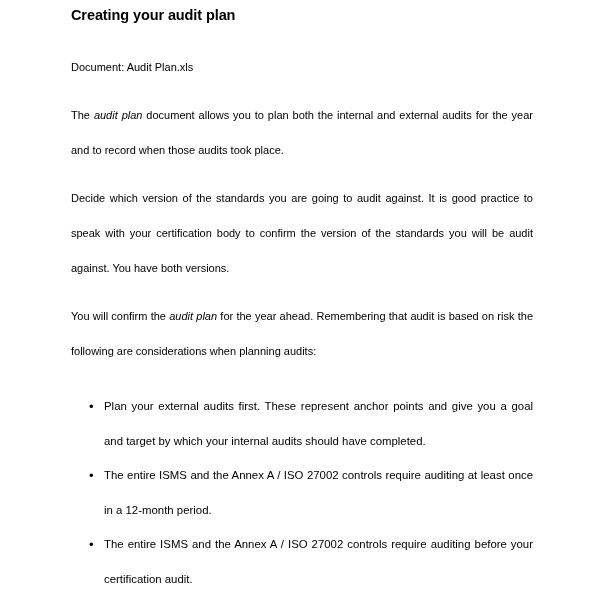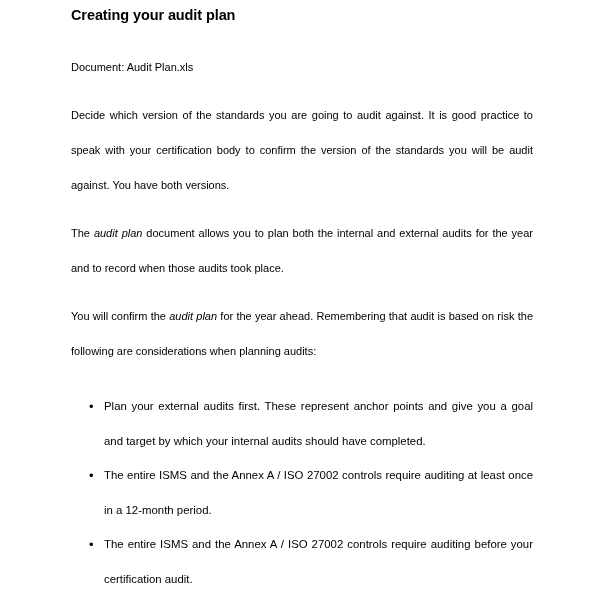--- a/index.html
+++ b/index.html
@@ -90,25 +90,25 @@
 </style>
 </head>
 <body>
 
 <div class="page">
 
   <h1 class="doc-heading">Creating your audit plan</h1>
 
   <p class="para para-doc">Document: Audit Plan.xls</p>
 
-  <p class="para para-1">Decide which version of the standards you are going to audit against. It is good practice to speak with your certification body to confirm the version of the standards you will be audit against. You have both versions.</p>
-
   <p class="para para-2">
     <span>The </span><em>audit plan</em><span> document allows you to plan both the internal and external audits for the year and to record when those audits took place.</span>
   </p>
+
+  <p class="para para-1">Decide which version of the standards you are going to audit against. It is good practice to speak with your certification body to confirm the version of the standards you will be audit against. You have both versions.</p>
 
   <p class="para para-3">
     <span>You will confirm the </span><em>audit plan</em><span> for the year ahead. Remembering that audit is based on risk the following are considerations when planning audits:</span>
   </p>
 
   <ul class="bullet-list">
     <li class="bullet-item">
       <span class="bullet-dot">•</span>
       <span class="txt">Plan your external audits first. These represent anchor points and give you a goal and target by which your internal audits should have completed.</span>
     </li>

